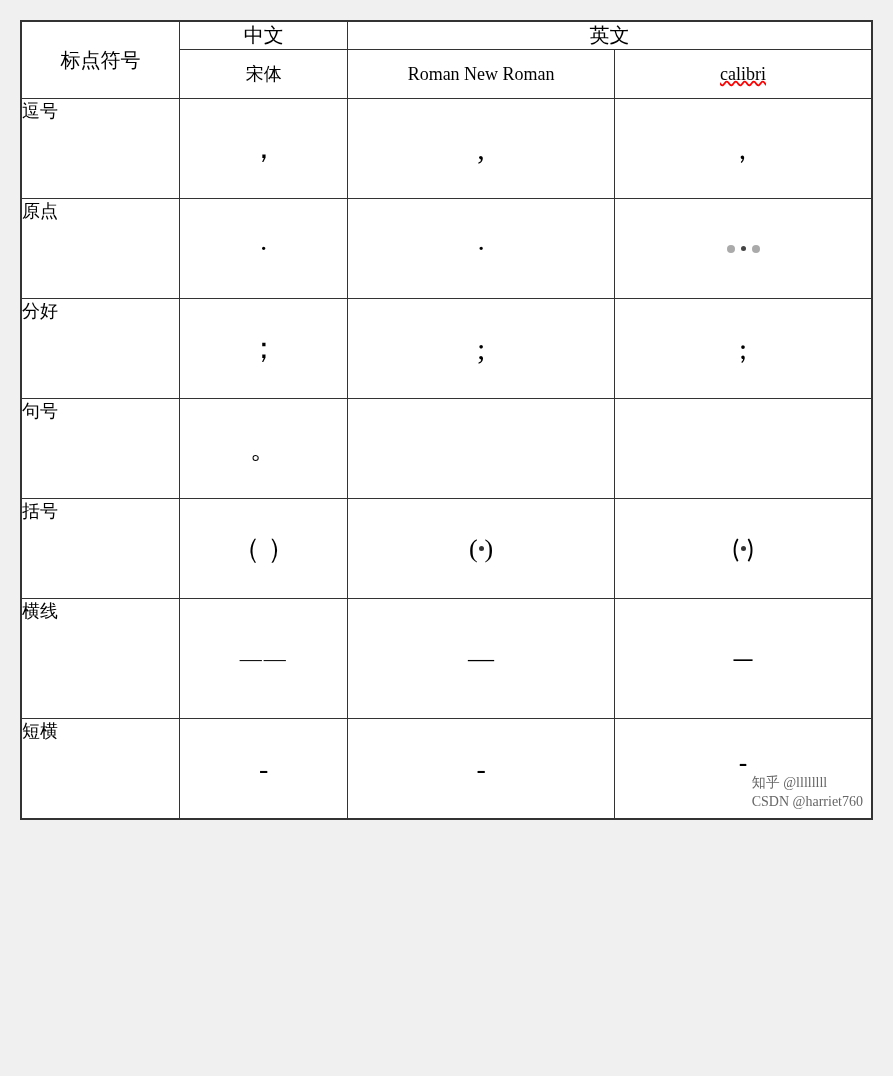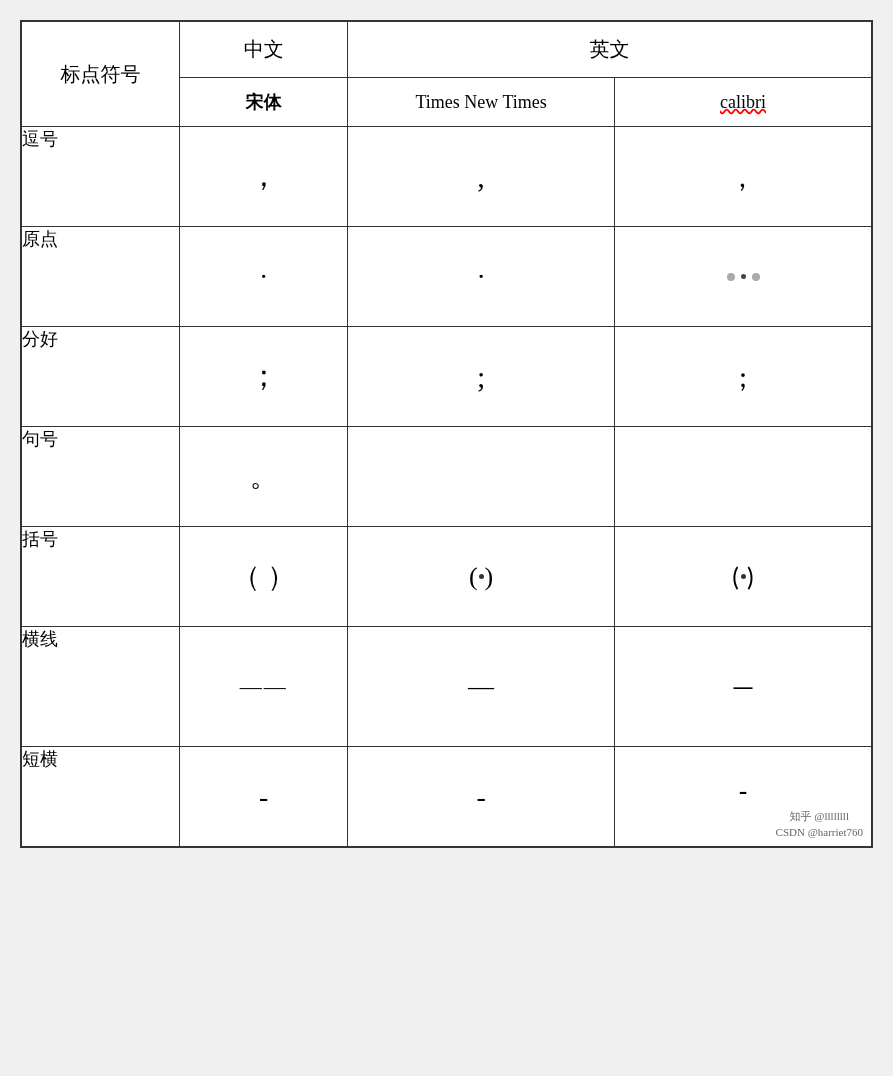--- a/index.html
+++ b/index.html
@@ -20,21 +20,21 @@
       width: 100%;
       border-collapse: collapse;
     }
     th, td {
       border: 1.5px solid #333;
       text-align: center;
       vertical-align: middle;
     }
     
     .header-main th {
-      padding: 14px 10px;
+      padding: 0 10px;
       font-size: 20px;
       font-family: Liberation Serif, serif;
       font-weight: normal;
     }
     .header-sub th {
       padding: 12px 10px;
       font-size: 18px;
       font-family: 'SimSun', '宋体', serif;
       font-weight: normal;
     }
@@ -141,22 +141,22 @@
   <table>
     <thead>
       <tr class="header-main">
         <th rowspan="2" style="width:160px;">
           <div>标点符号</div>
         </th>
         <th style="width:170px;">中文</th>
         <th colspan="2">英文</th>
       </tr>
       <tr class="header-sub">
-        <th style="width:170px;font-weight:bold;">宋体</th>
-        <th class="th-times" style="width:270px;">Times New Times</th>
+        <th style="width:170px;">宋体</th>
+        <th class="th-times" style="width:270px;">Roman New Roman</th>
         <th class="th-calibri" style="width:260px;">calibri</th>
       </tr>
     </thead>
     <tbody>
 
       <tr class="data-row">
         <td class="cell-label">逗号</td>
         <td class="cell-zh">
           <div class="symbol-zh" style="font-size:30px;">，</div>
         </td>
@@ -250,20 +250,20 @@
       <tr class="data-row" style="height:92px;">
         <td class="cell-label">短横</td>
         <td class="cell-zh">
           <div class="symbol-zh" style="font-size:28px;">-</div>
         </td>
         <td class="cell-tnr">
           <div class="symbol-tnr" style="font-size:28px;">-</div>
         </td>
         <td class="cell-calibri" style="position:relative;">
           <div class="symbol-calibri" style="font-size:28px; padding-bottom:30px;">-</div>
-          <div style="position:absolute; bottom:6px; right:8px; font-size:11px; color:#666; text-align:center; line-height:1.4;">
+          <div style="position:absolute; bottom:6px; right:8px; font-size:14px; color:#666; text-align:left; line-height:1.4;">
             知乎 @llllllll<br>CSDN @harriet760
           </div>
         </td>
       </tr>
     </tbody>
   </table>
 </div>
 
 </body></html>

